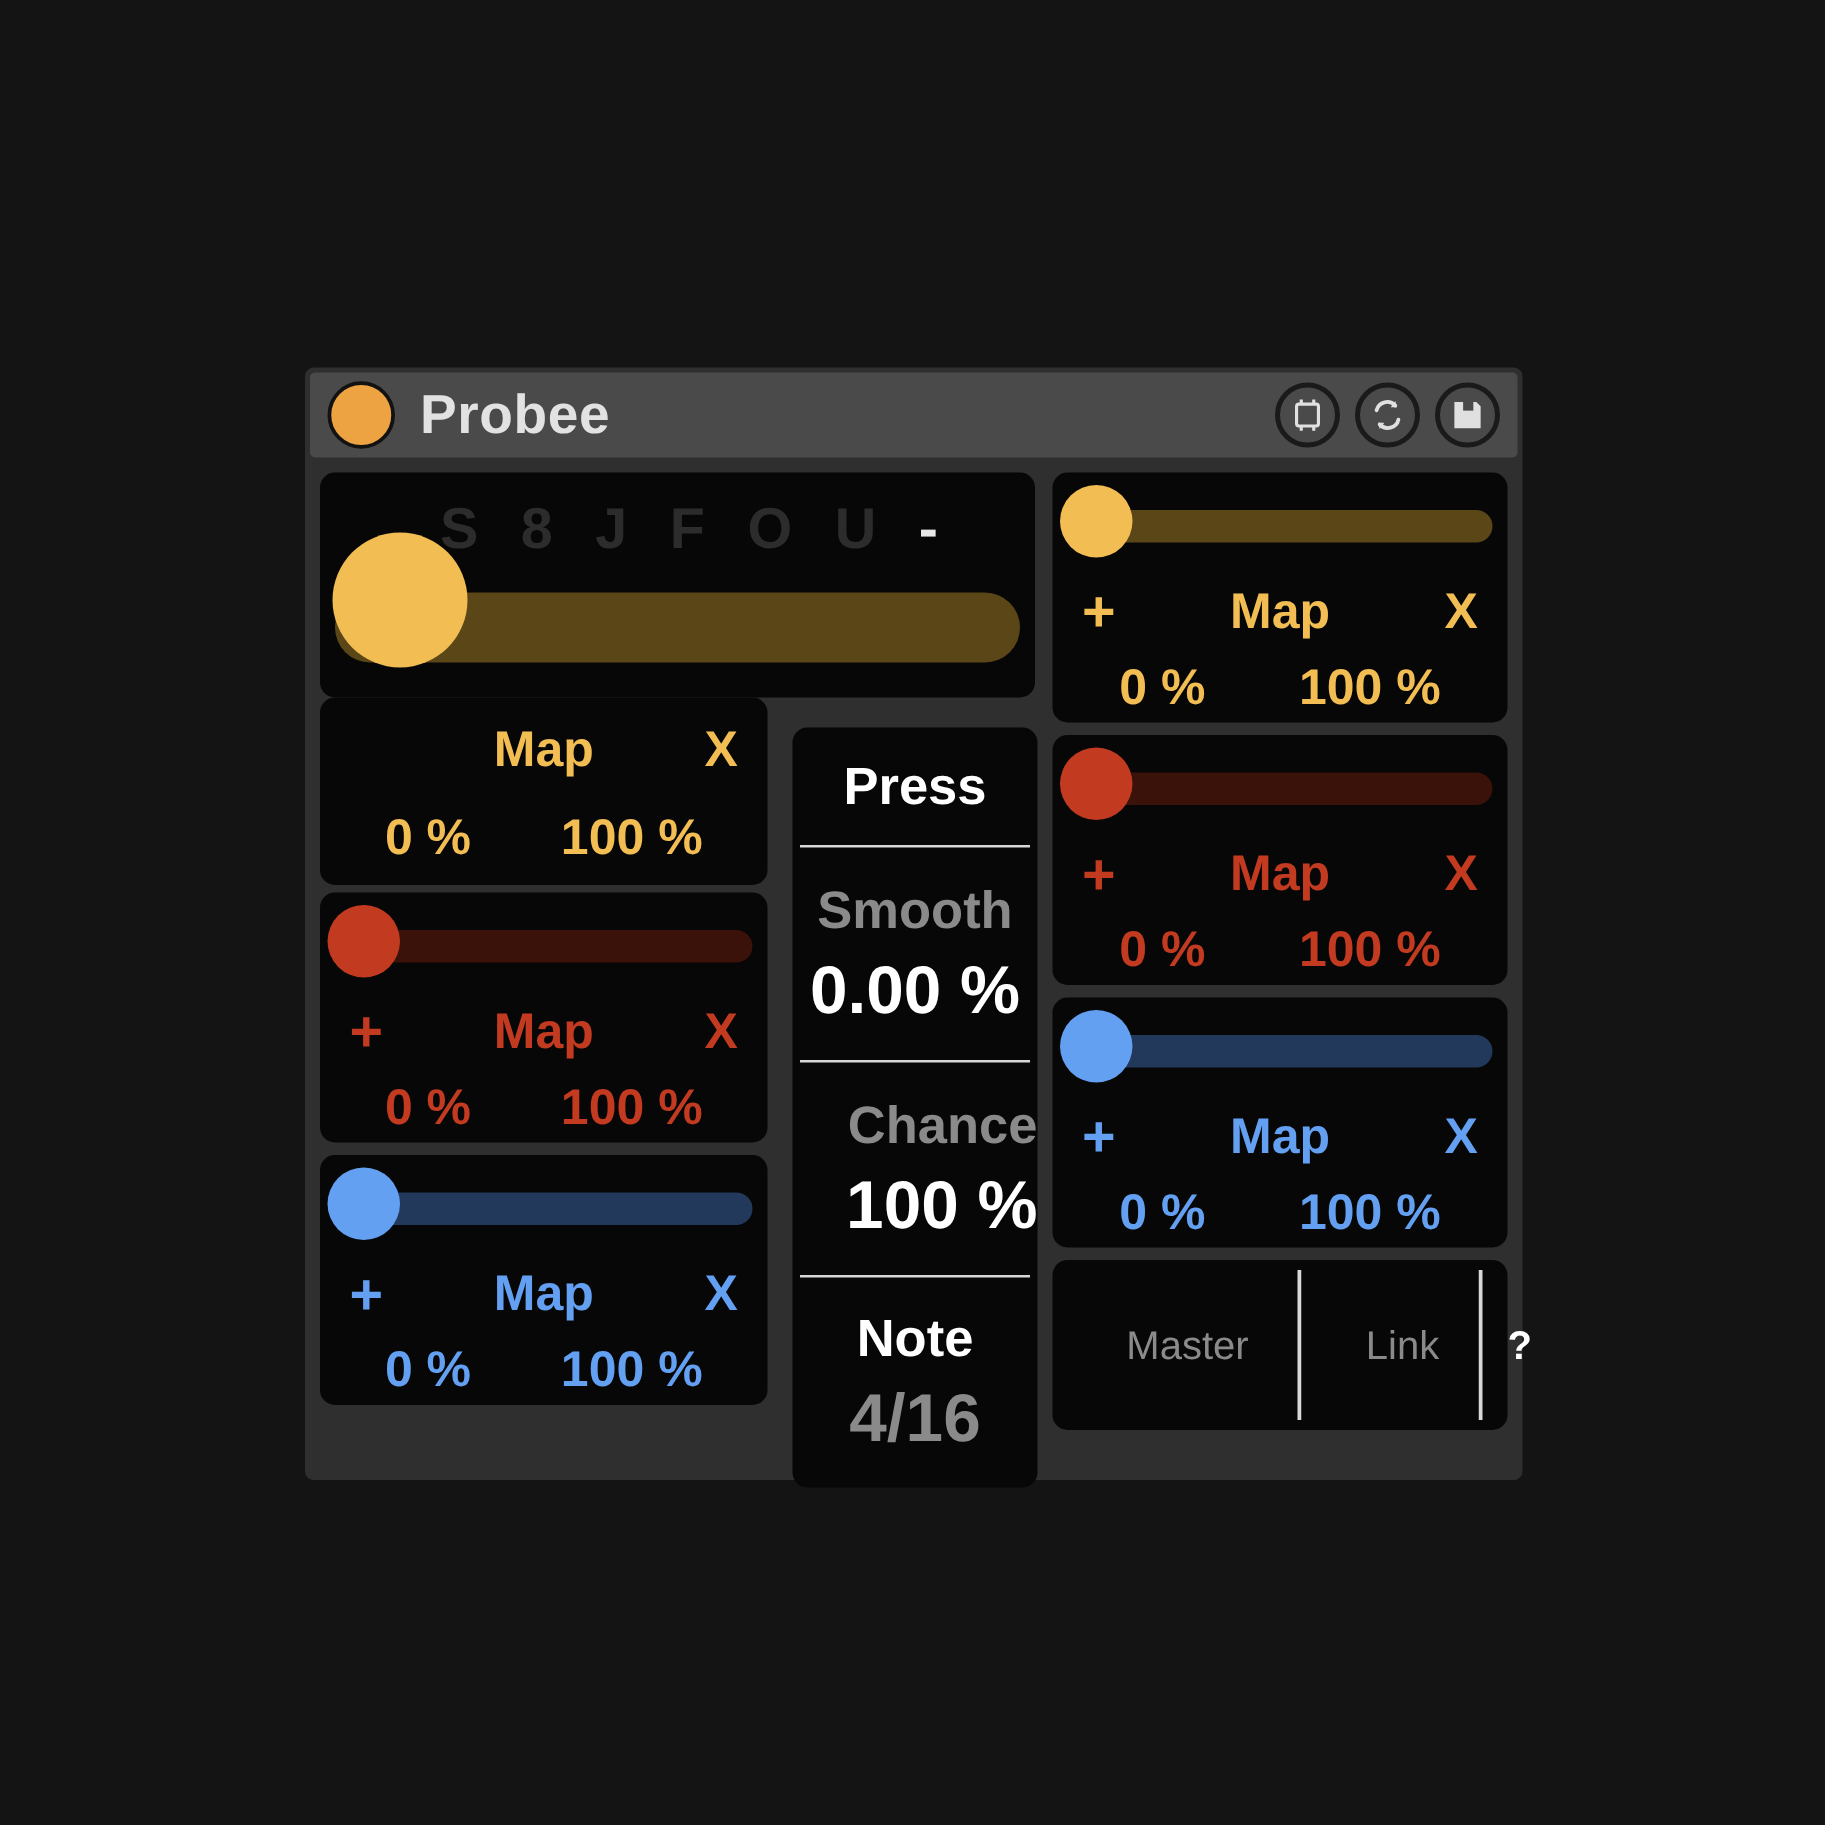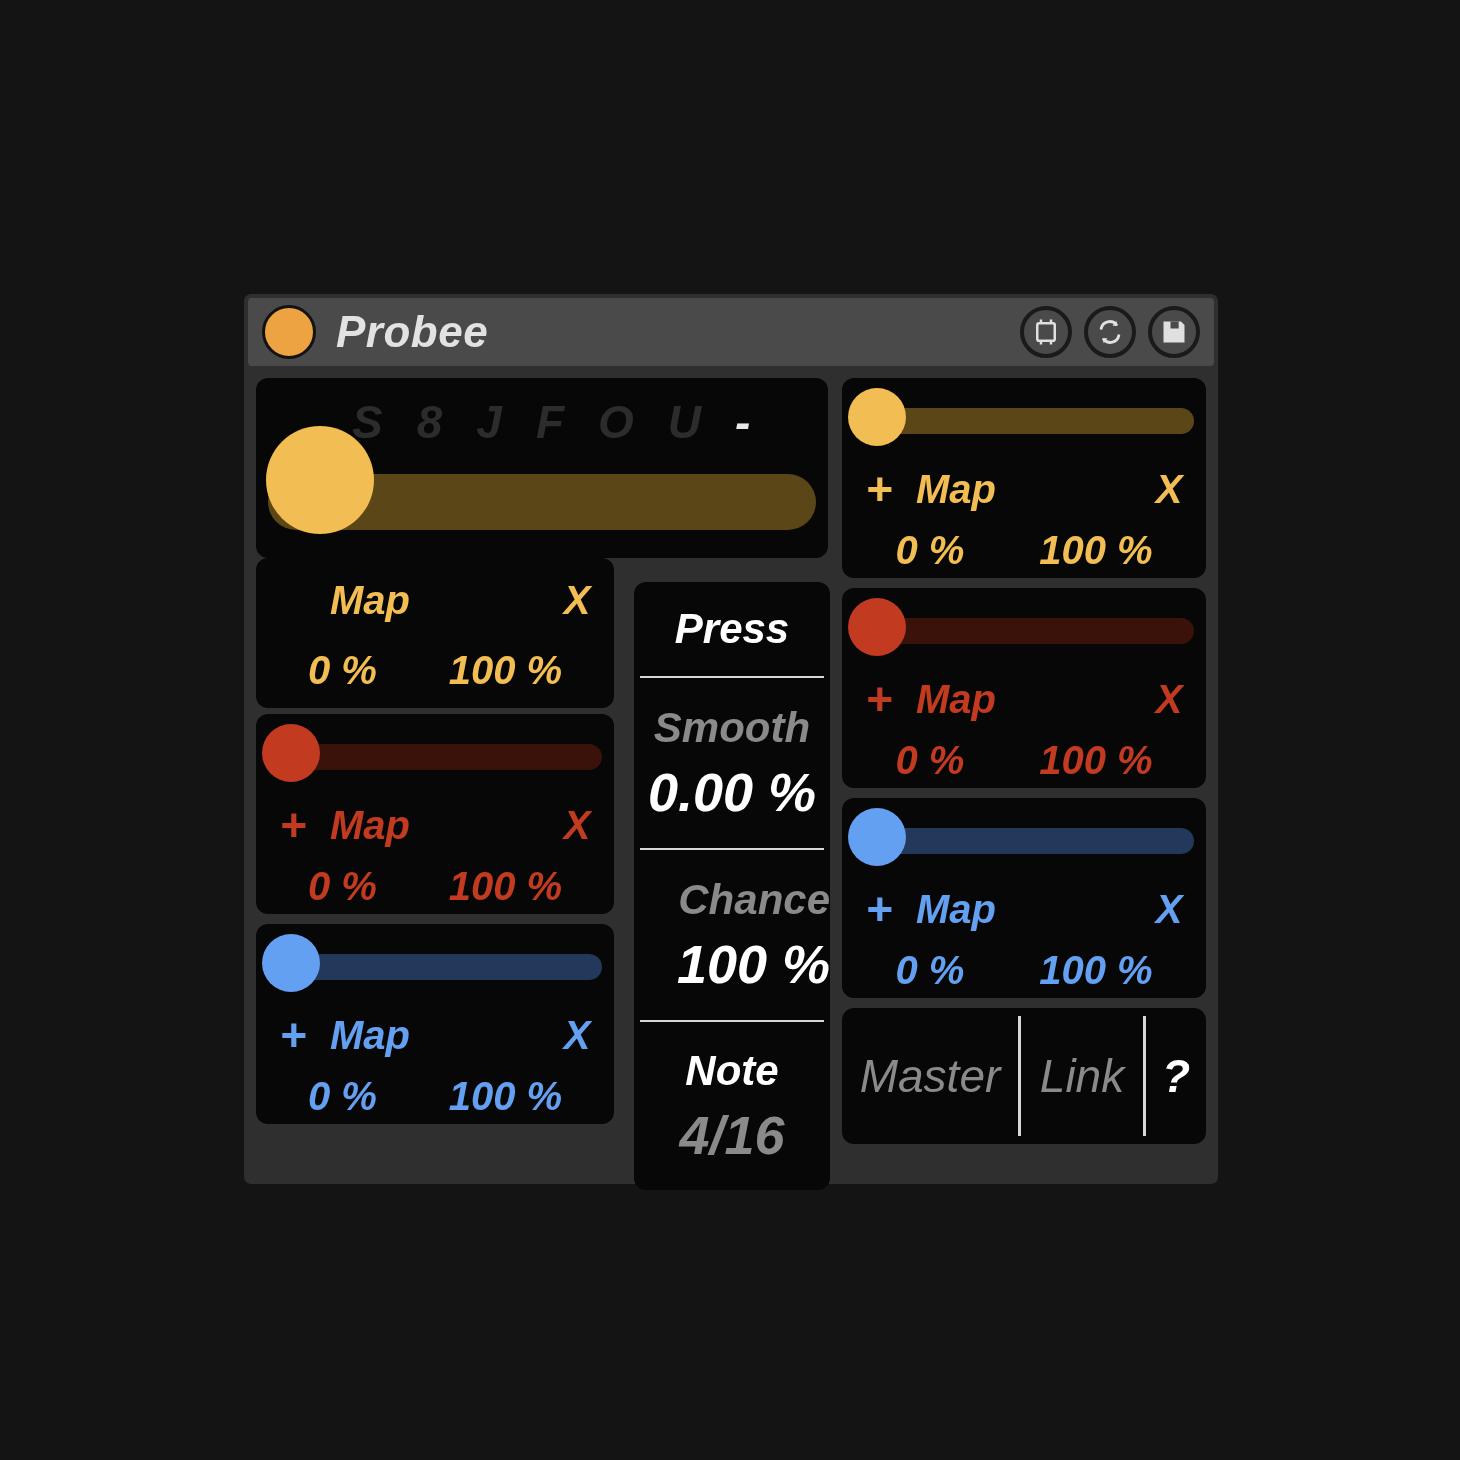--- a/index.html
+++ b/index.html
@@ -14,21 +14,20 @@
 
   #device {
     position: absolute;
     left: 244px;
     top: 294px;
     width: 974px;
     height: 890px;
     background: #2f2f2f;
     border-radius: 7px;
     box-sizing: border-box;
-    font-style: italic;
   }
 
   
   .titlebar {
     position: absolute;
     left: 4px; top: 4px;
     width: 966px; height: 68px;
     background: #4a4a4a;
     border-radius: 4px;
     display: flex;
@@ -134,21 +133,21 @@
     position: absolute;
     left: 0; width: 100%;
     display: flex;
     align-items: center;
     font-size: 40px;
     font-weight: bold;
     line-height: 1;
     box-sizing: border-box;
   }
   .map-plus { width: 74px; text-align: center; font-size: 46px; }
-  .map-label { flex: 1 1 auto; }
+  .map-label { flex: 1 1 auto; text-align: center; }
   .map-x { width: 74px; text-align: center; }
 
   .val-row {
     position: absolute;
     left: 0; width: 100%;
     display: flex;
     align-items: center;
     justify-content: space-around;
     font-size: 40px;
     font-weight: bold;
@@ -241,25 +240,26 @@
   #footer {
     left: 594px; top: 636px;
     width: 364px; height: 136px;
     display: flex;
     align-items: stretch;
   }
   .fbtn {
     display: flex;
     align-items: center;
     justify-content: center;
-    font-size: 46px;
+    font-size: 32px;
     line-height: 1;
     color: #8a8a8a;
     font-weight: normal;
     white-space: nowrap;
+    margin-left: 20px;
   }
   #fb-master { flex: 0 0 176px; }
   #fb-link   { flex: 0 0 122px; }
   #fb-help   { flex: 1 1 auto; color: #ffffff; font-weight: bold; }
   .fdiv {
     width: 3px;
     background: #d8d8d8;
     margin: 8px 0;
     flex: 0 0 auto;
   }

